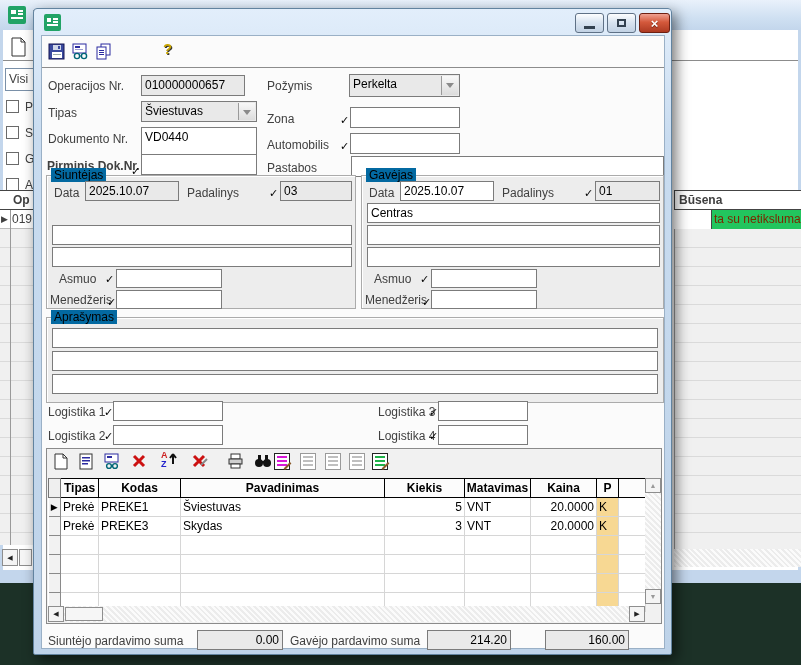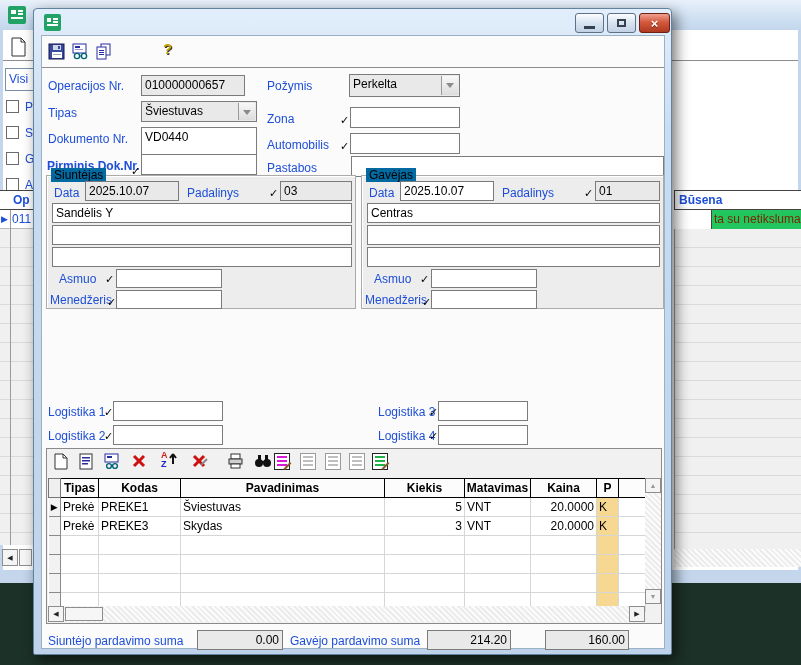--- a/index.html
+++ b/index.html
@@ -1,20 +1,20 @@
 <!DOCTYPE html>
 <html><head>
 <meta charset="utf-8">
 <style>
   html,body{margin:0;padding:0}
   body{width:801px;height:665px;position:relative;overflow:hidden;
        font-family:"Liberation Sans","DejaVu Sans",sans-serif;font-size:12px;color:#000;
        background:#1c3127}
   .abs{position:absolute}
-  .lbl{position:absolute;white-space:nowrap;font-size:12px;color:#1d4ed8}
+  .lbl{position:absolute;white-space:nowrap;font-size:12px;color:#404040}
   .in{position:absolute;background:#fff;border:1px solid #7b7b7b;box-sizing:border-box;
       font-size:12px;line-height:17px;padding:1px 3px;white-space:nowrap;overflow:hidden}
   .ro{background:#e9e9e9}
   .lk{position:absolute;font-weight:700;font-size:11px;line-height:11px;color:#000;cursor:pointer}
   .grp{position:absolute;background:#ededed;border:1px solid #ababab;box-sizing:border-box;
        box-shadow:inset 1px 1px 0 #fff}
   .leg{position:absolute;top:-8px;left:4px;background:#0369a1;padding:0 3px;font-size:12px;white-space:nowrap}
   .ddbtn{position:absolute;right:1px;top:1px;bottom:1px;width:16px;
          background:linear-gradient(#f8f8f8,#dcdcdc);border-left:1px solid #9a9a9a}
   .ddbtn::after{content:"";position:absolute;left:4px;top:7px;border:4px solid transparent;border-top:5px solid #8a8a8a}
@@ -84,21 +84,21 @@
   <span class="cb" style="left:6px;top:152px"></span>
   <span class="lbl" style="left:25px;top:152px">Ga</span>
   <span class="cb" style="left:6px;top:178px"></span>
   <span class="lbl" style="left:25px;top:178px">Ap</span>
 
   <div class="abs" style="left:0;top:190px;width:33px;height:20px;background:#fff;border-top:1px solid #444;border-bottom:1px solid #444;box-sizing:border-box">
     <span class="lbl" style="left:13px;top:2px;font-weight:700">Op</span>
   </div>
   <div class="abs" style="left:0;top:210px;width:33px;height:19px;background:#fff;border-bottom:1px solid #bbb;box-sizing:border-box">
     <span class="lbl" style="left:1px;top:4px;font-size:9px">▶</span>
-    <span class="lbl" style="left:12px;top:2px">011</span>
+    <span class="lbl" style="left:12px;top:2px">019</span>
   </div>
   <div class="stripes" style="left:0;top:229px;width:33px;height:316px"></div>
   <div class="abs" style="left:10px;top:210px;width:1px;height:335px;background:#9a9a9a"></div>
   <div class="sbtn" style="left:2px;top:549px;width:16px;height:17px">
     <span>◀</span>
   </div>
   <div class="sthumb" style="left:19px;top:549px;width:13px;height:17px"></div>
 
   <div class="abs" style="left:674px;top:190px;width:127px;height:20px;background:#fff;border-top:1px solid #444;border-bottom:1px solid #444;border-left:1px solid #444;box-sizing:border-box">
     <span class="lbl" style="left:4px;top:2px;font-weight:700">Būsena</span>
@@ -195,21 +195,20 @@
     <span class="lbl" style="left:225px;top:125px">Pastabos</span>
     <div class="in" style="left:309px;top:120px;width:313px;height:21px"></div>
 
     <div class="grp" style="left:4px;top:139px;width:310px;height:134px">
       <span class="leg">Siuntėjas</span>
       <span class="lbl" style="left:7px;top:10px">Data</span>
       <div class="in ro" style="left:38px;top:5px;width:94px;height:20px">2025.10.07</div>
       <span class="lbl" style="left:140px;top:10px">Padalinys</span>
       <span class="lk" style="left:222px;top:12px">✓</span>
       <div class="in ro" style="left:233px;top:5px;width:72px;height:20px">03</div>
-      <div class="in" style="left:5px;top:27px;width:300px;height:20px">Sandėlis Y</div>
       <div class="in" style="left:5px;top:49px;width:300px;height:20px"></div>
       <div class="in" style="left:5px;top:71px;width:300px;height:20px"></div>
       <span class="lbl" style="left:12px;top:96px">Asmuo</span>
       <span class="lk" style="left:58px;top:98px">✓</span>
       <div class="in" style="left:69px;top:93px;width:106px;height:19px"></div>
       <span class="lbl" style="left:3px;top:117px">Menedžeris</span>
       <span class="lk" style="left:60px;top:121px">✓</span>
       <div class="in" style="left:69px;top:114px;width:106px;height:19px"></div>
     </div>
 
@@ -224,20 +223,26 @@
       <div class="in" style="left:5px;top:49px;width:293px;height:20px"></div>
       <div class="in" style="left:5px;top:71px;width:293px;height:20px"></div>
       <span class="lbl" style="left:12px;top:96px">Asmuo</span>
       <span class="lk" style="left:58px;top:98px">✓</span>
       <div class="in" style="left:69px;top:93px;width:106px;height:19px"></div>
       <span class="lbl" style="left:3px;top:117px">Menedžeris</span>
       <span class="lk" style="left:60px;top:121px">✓</span>
       <div class="in" style="left:69px;top:114px;width:106px;height:19px"></div>
     </div>
 
+    <div class="grp" style="left:4px;top:281px;width:618px;height:86px">
+      <span class="leg">Aprašymas</span>
+      <div class="in" style="left:5px;top:10px;width:606px;height:20px"></div>
+      <div class="in" style="left:5px;top:33px;width:606px;height:20px"></div>
+      <div class="in" style="left:5px;top:56px;width:606px;height:20px"></div>
+    </div>
 
     <span class="lbl" style="left:6px;top:369px">Logistika 1</span>
     <span class="lk" style="left:62px;top:371px">✓</span>
     <div class="in" style="left:71px;top:365px;width:110px;height:20px"></div>
     <span class="lbl" style="left:6px;top:393px">Logistika 2</span>
     <span class="lk" style="left:62px;top:395px">✓</span>
     <div class="in" style="left:71px;top:389px;width:110px;height:20px"></div>
     <span class="lbl" style="left:336px;top:369px">Logistika 3</span>
     <span class="lk" style="left:387px;top:371px">✓</span>
     <div class="in" style="left:396px;top:365px;width:90px;height:20px"></div>

